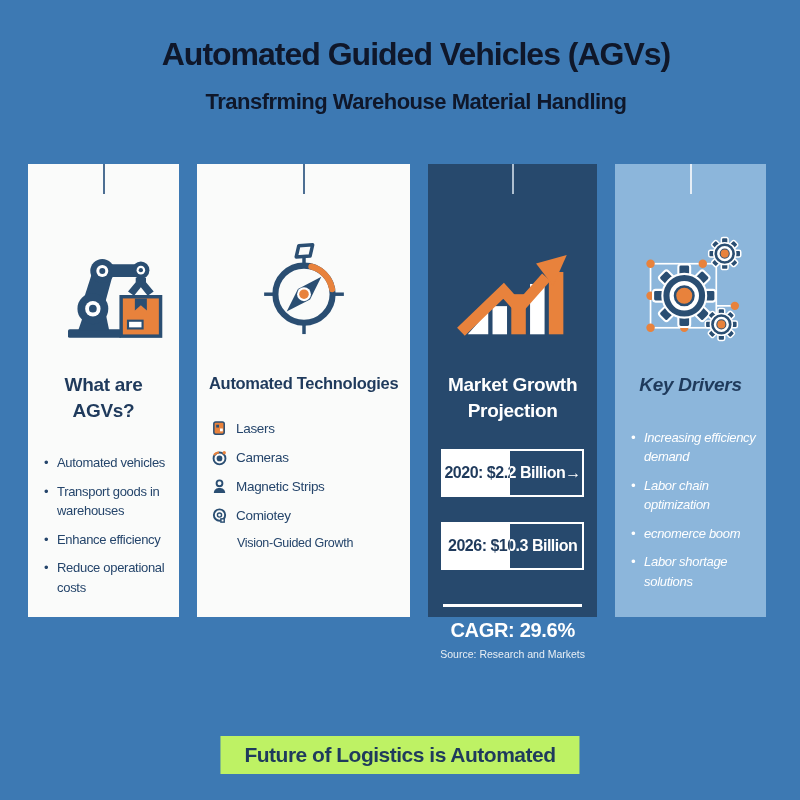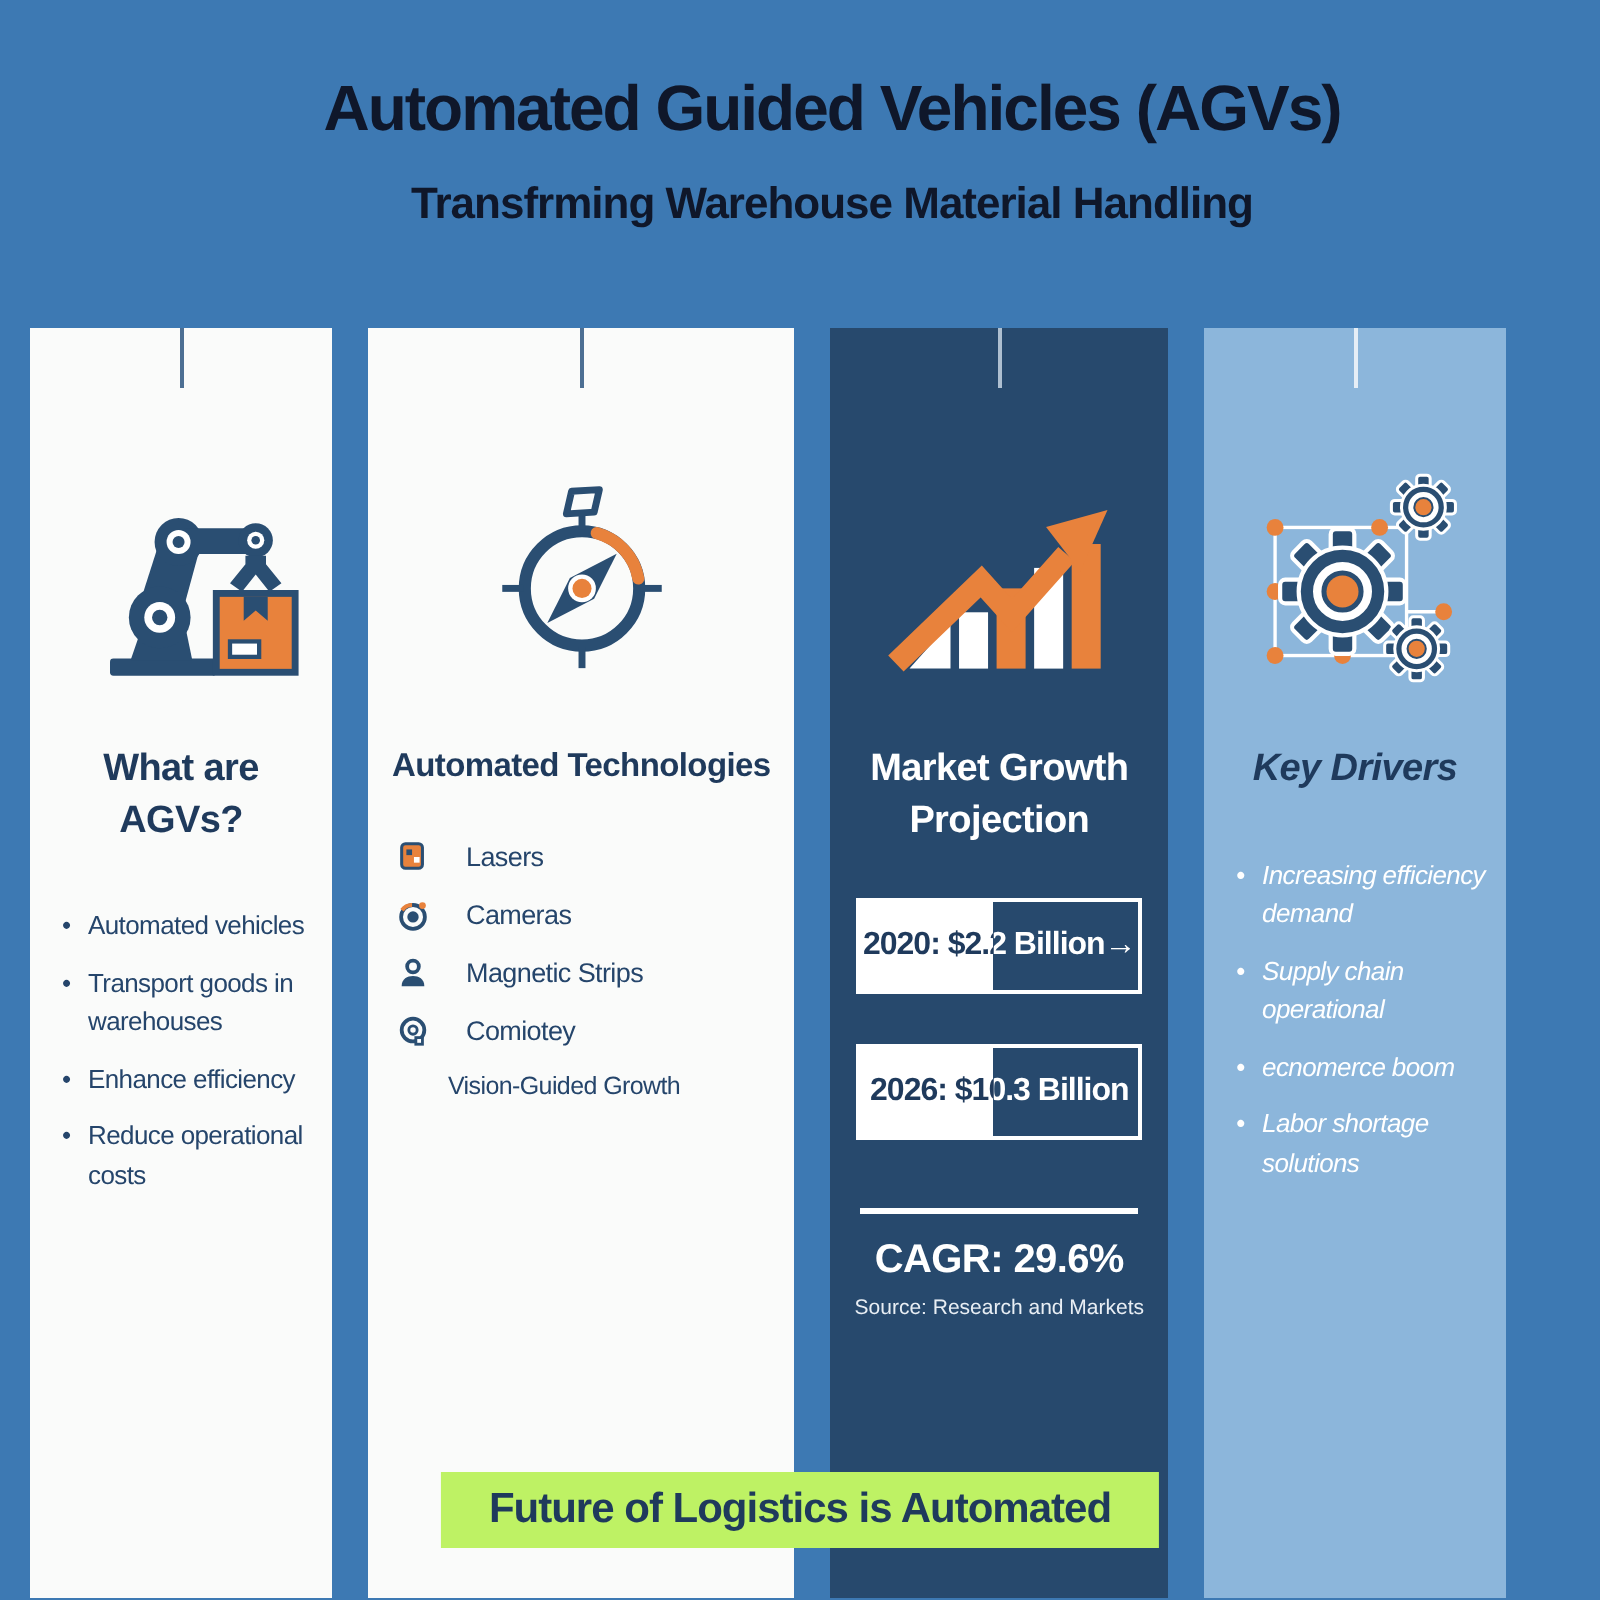--- a/index.html
+++ b/index.html
@@ -16,42 +16,42 @@
   body{
     background:var(--background);
     font-family:"Liberation Sans",sans-serif;
     position:relative;
   }
   
   .header{padding-top:36px;text-align:center;color:#0f172a;padding-left:32px;}
   .header h1{font-size:32px;font-weight:700;letter-spacing:-1px;}
   .header h2{font-size:22px;font-weight:700;letter-spacing:-0.5px;margin-top:16px;}
   
-  .cards{position:absolute;left:15px;top:164px;width:738px;height:635px;display:flex;gap:18px;}
+  .cards{position:absolute;left:28px;top:164px;width:738px;height:453px;display:flex;gap:18px;}
   .card{flex:1;position:relative;padding:0 12px;}
   .card-white{background:var(--card-white);}
   .card-navy{background:var(--card-navy);}
   .card-light{background:var(--card-light);font-style:italic;}
   .tick{position:absolute;top:0;left:50%;width:2px;height:30px;margin-left:-1px;}
   .tick-dark{background:#4d6f93;}
   .tick-light{background:#aebfd0;}
   .tick-white{background:#e6eef6;}
   .icon-box{height:150px;margin-top:50px;display:flex;align-items:center;justify-content:center;}
   .card-title{text-align:center;font-size:19px;font-weight:700;letter-spacing:-0.3px;color:var(--text-navy);margin-top:8px;line-height:1.35;}
   .title-sm{font-size:16.5px;white-space:nowrap;}
   .title-white{color:#fff;}
   
   .bullets{list-style:none;margin-top:30px;padding-left:4px;}
   .bullets li{position:relative;font-size:13px;letter-spacing:-0.3px;line-height:1.5;margin-bottom:9px;padding-left:13px;margin-right:-8px;}
   .bullets li::before{content:"•";position:absolute;left:0;}
   .navy-list li{color:#25456b;}
   .white-list li{color:#fff;}
   
   .nav-list{margin-top:26px;padding-left:2px;}
-  .nav-item{display:flex;align-items:center;gap:18px;font-size:13.5px;letter-spacing:-0.3px;color:#25456b;margin-bottom:12px;}
+  .nav-item{display:flex;align-items:center;gap:8px;font-size:13.5px;letter-spacing:-0.3px;color:#25456b;margin-bottom:12px;}
   .nav-sub{padding-left:26px;font-size:12.5px;letter-spacing:-0.3px;color:#25456b;margin-right:-10px;white-space:nowrap;}
   .mini-icon{display:inline-flex;width:17px;flex:0 0 17px;}
   
   .stats{margin-top:26px;}
   .stat-box{position:relative;height:48px;border:2.5px solid #fff;margin:0 1px 25px;
     background:linear-gradient(90deg,#fff 0 48%,rgba(255,255,255,0) 48%);}
   .stat-text{position:absolute;inset:0;display:flex;align-items:center;justify-content:center;
     font-size:16px;font-weight:700;letter-spacing:-0.5px;white-space:nowrap;}
   .stat-navy{color:var(--text-navy);clip-path:inset(0 52% 0 0);}
   .stat-white{color:#fff;clip-path:inset(0 0 0 48%);}
@@ -268,21 +268,21 @@
             <circle r="13"></circle>
           </g>
           <circle r="7.5" fill="none" stroke="#fff" stroke-width="3"></circle>
           <circle r="4.8" fill="#E8823C"></circle>
         </g>
       </svg>
     </div>
     <h3 class="card-title">Key Drivers</h3>
     <ul class="bullets white-list">
       <li>Increasing efficiency demand</li>
-      <li>Supply chain operational</li>
+      <li>Labor chain optimization</li>
       <li>ecnomerce boom</li>
       <li>Labor shortage solutions</li>
     </ul>
   </section>
 </div>
 
 <div class="footer-banner">
   <span>Future of Logistics is Automated</span>
 </div>
 

